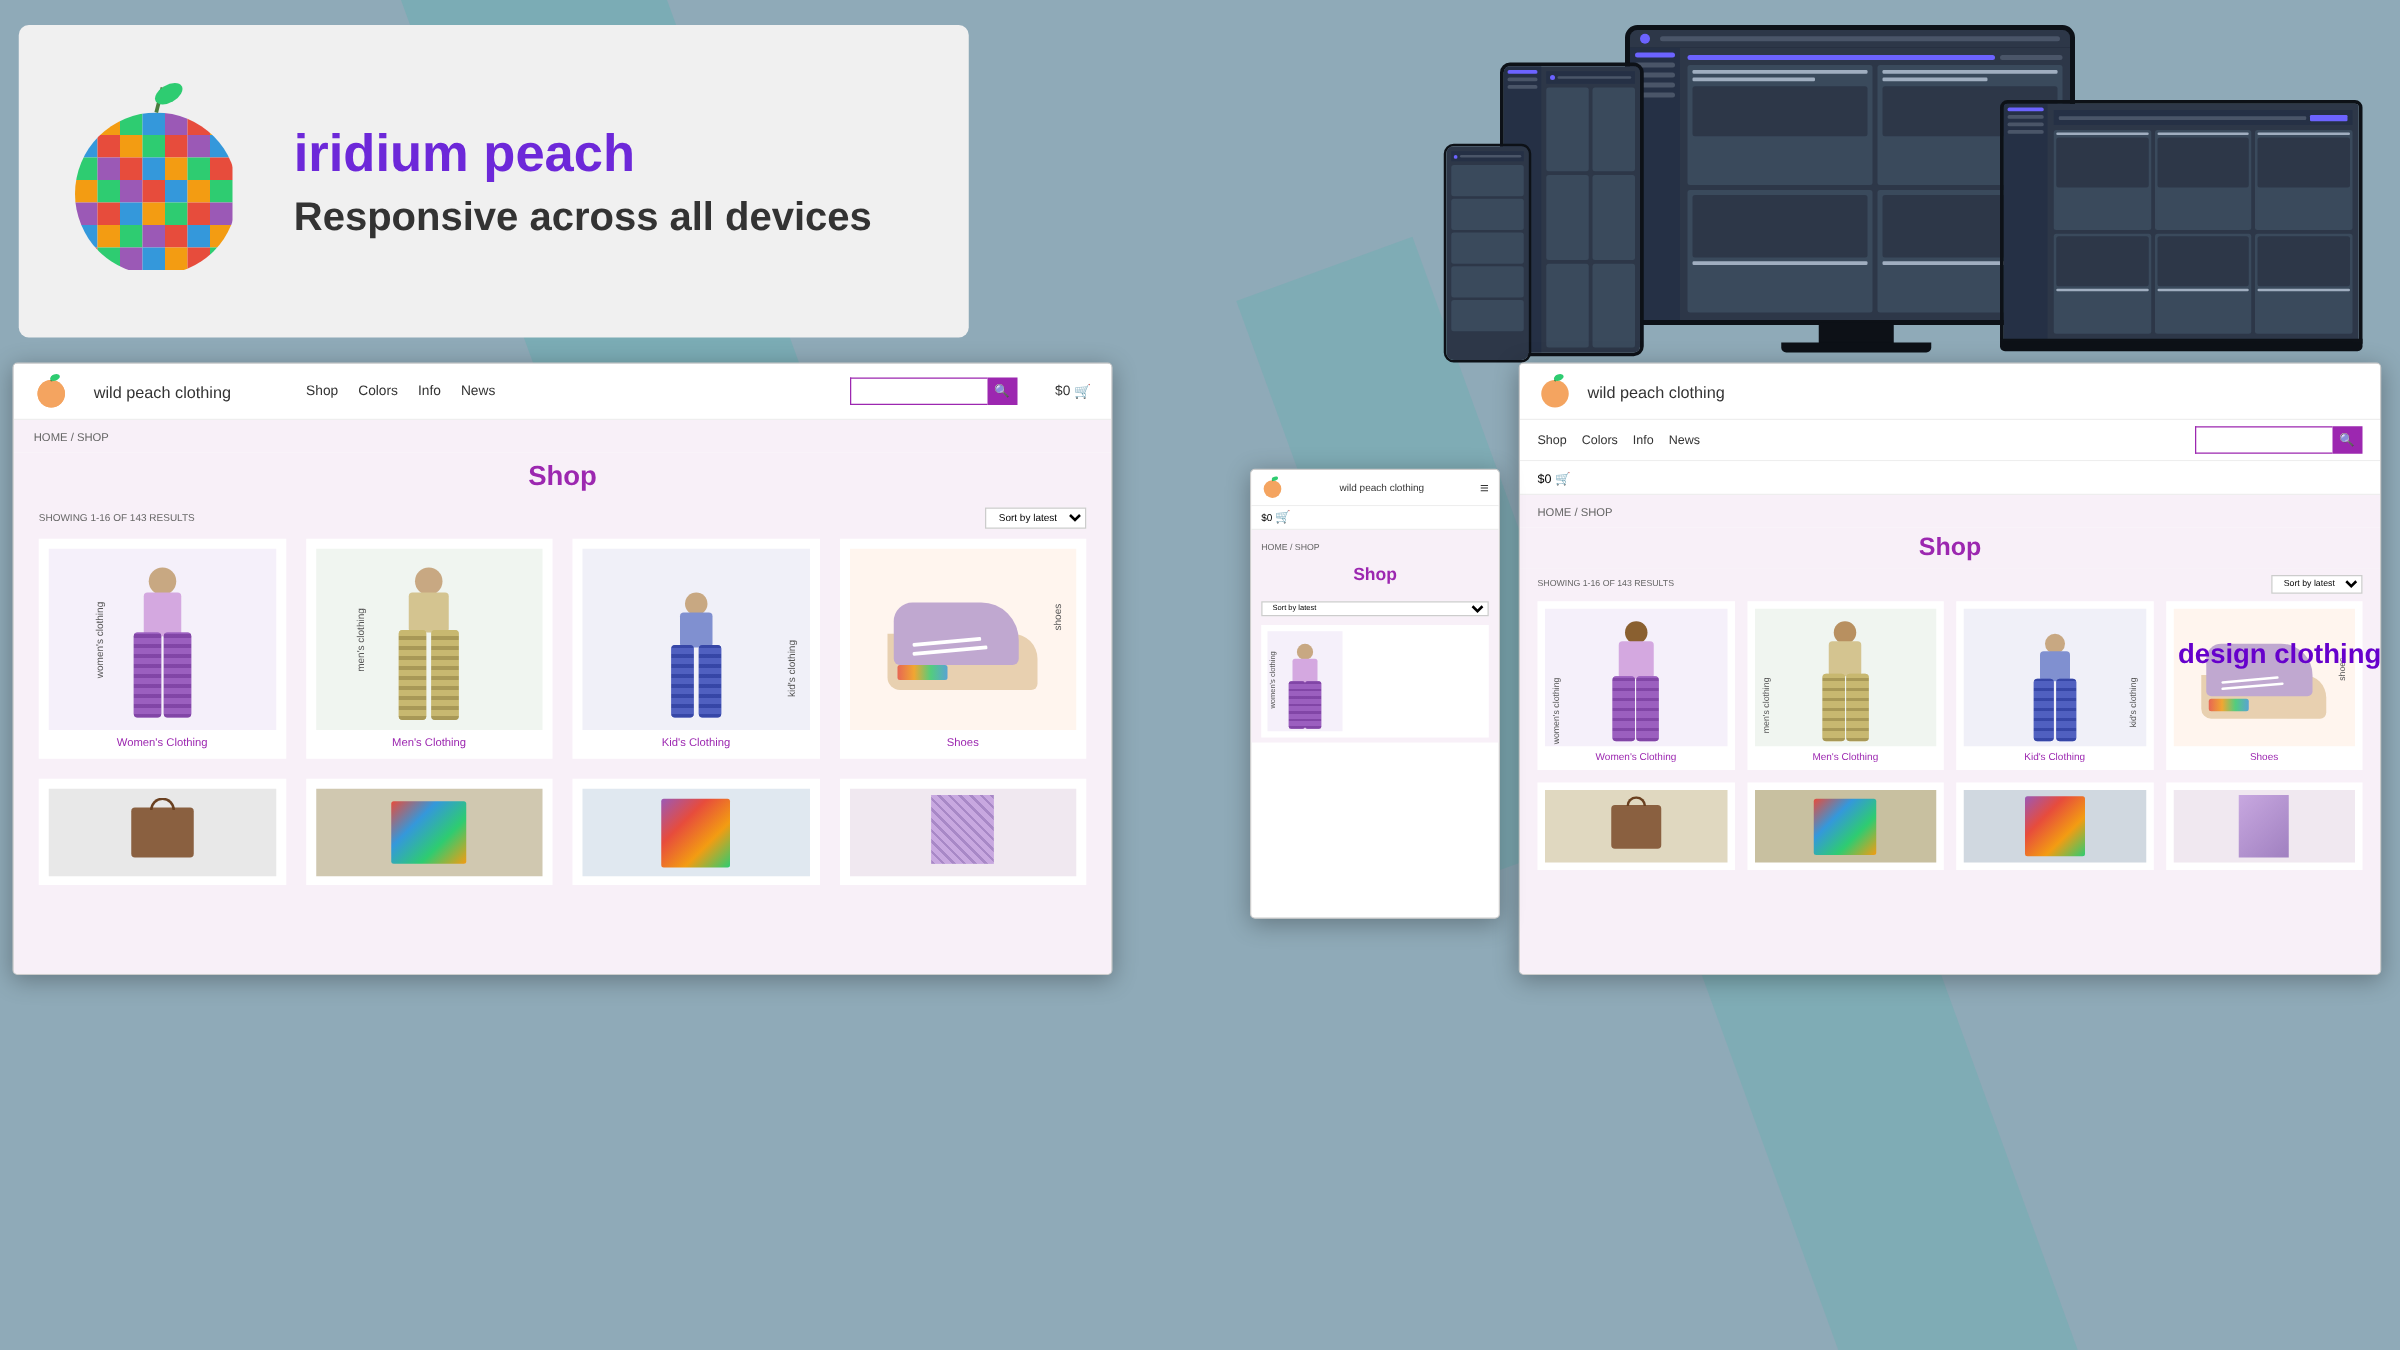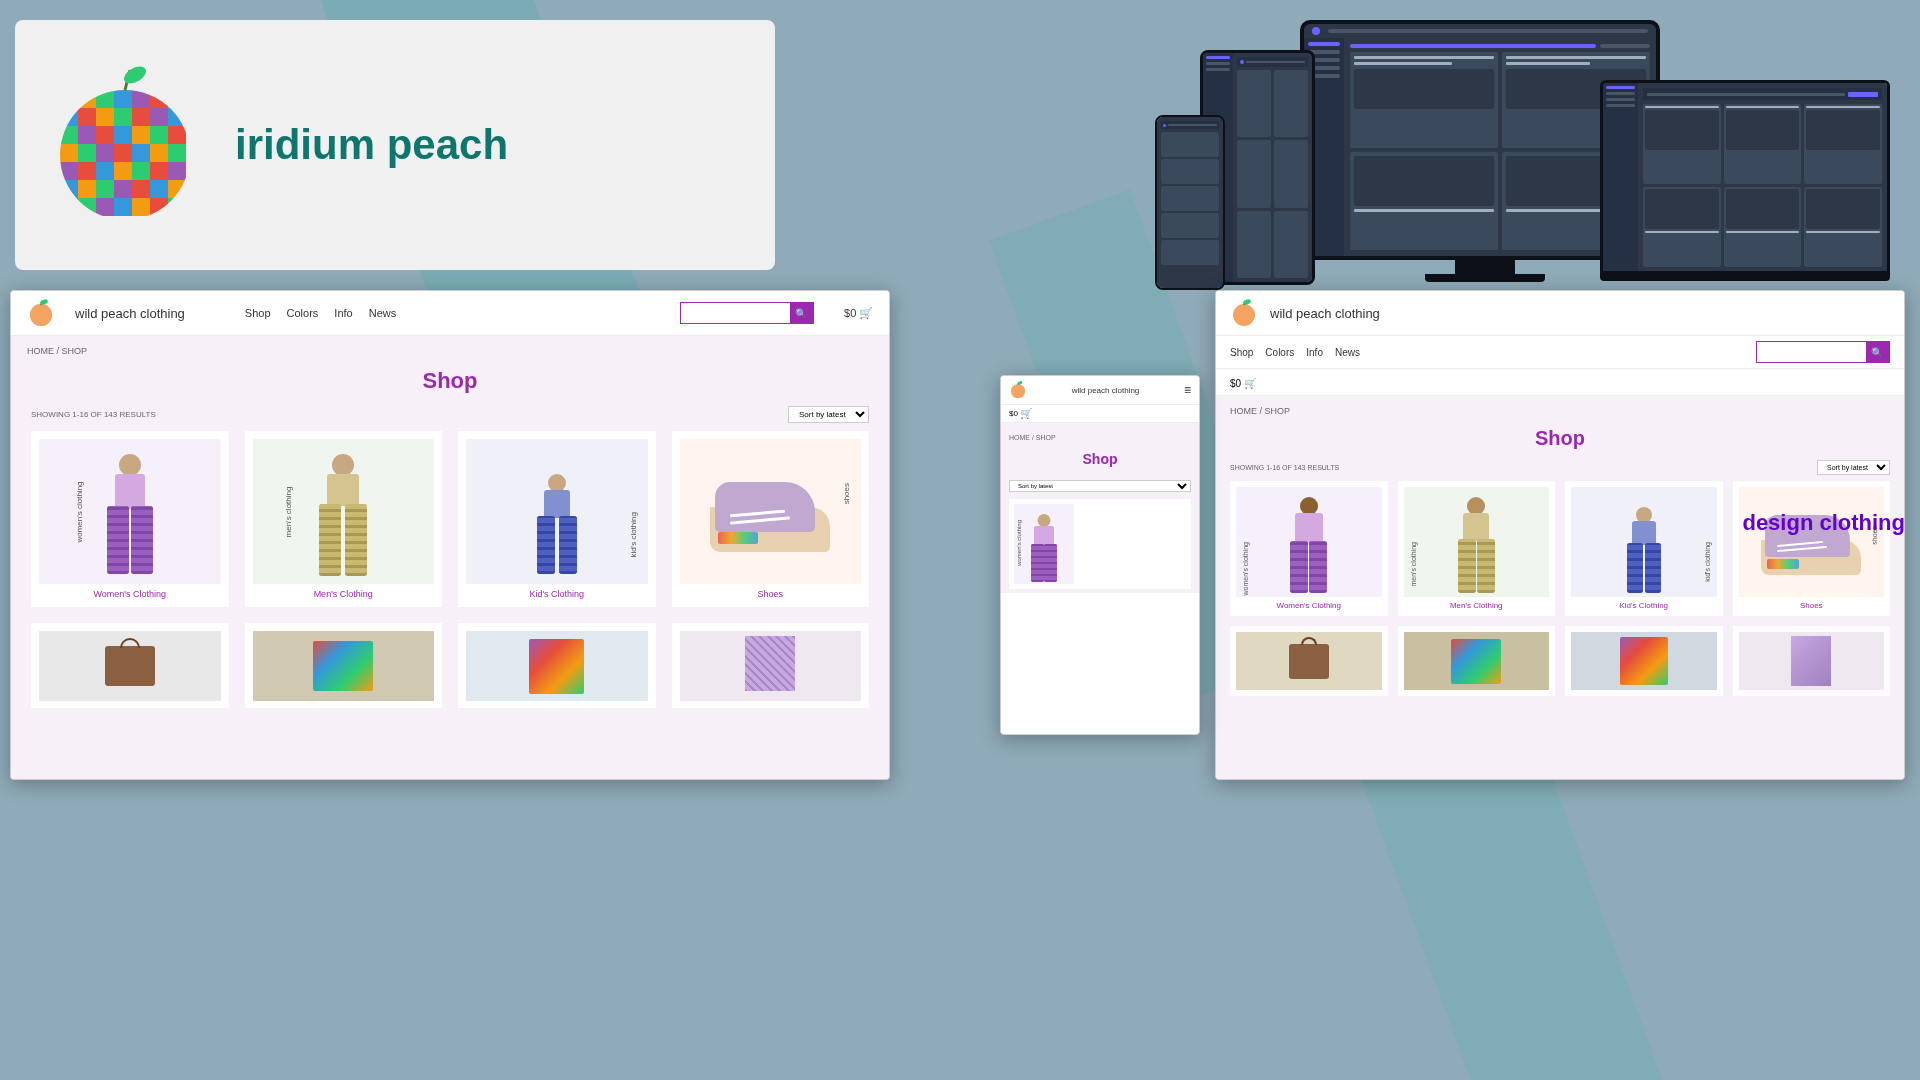--- a/index.html
+++ b/index.html
@@ -28,21 +28,21 @@
     }
 
     .header-text {
       display: flex;
       flex-direction: column;
       gap: 8px;
     }
 
     .header-text h1 {
       font-size: 42px;
-      color: #0f766e;
+      color: #6d28d9;
       font-weight: bold;
     }
 
     .header-text p {
       font-size: 32px;
       color: #333;
       font-weight: bold;
     }
 
     
@@ -255,20 +255,21 @@
       <rect x="105" y="133" width="18" height="18" fill="#e74c3c"></rect>
       <rect x="123" y="133" width="18" height="18" fill="#2ecc71"></rect>
     </g>
 
     <line x1="80" y1="25" x2="85" y2="5" stroke="#4a7c3f" stroke-width="3"></line>
     <ellipse cx="90" cy="10" rx="12" ry="7" fill="#2ecc71" transform="rotate(-30 90 10)"></ellipse>
   </svg>
 
   <div class="header-text">
     <h1>iridium peach</h1>
+    <p>Responsive across all devices</p>
   </div>
 </div>
 
 <div class="devices-area">
 
   <div style="position:absolute;top:10px;left:100px;width:360px;height:240px;background:#1a202c;border-radius:10px 10px 0 0;border:4px solid #0d1117;overflow:hidden;">
     <div style="width:100%;height:14px;background:#2d3748;display:flex;align-items:center;padding:0 8px;gap:4px;">
       <div style="width:8px;height:8px;border-radius:50%;background:#6c63ff;"></div>
       <div style="flex:1;height:4px;background:#4a5568;border-radius:2px;margin-left:4px;"></div>
     </div>

